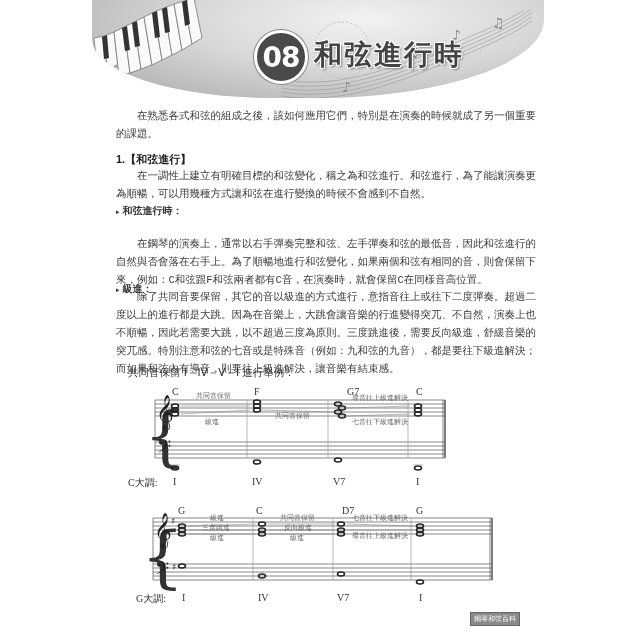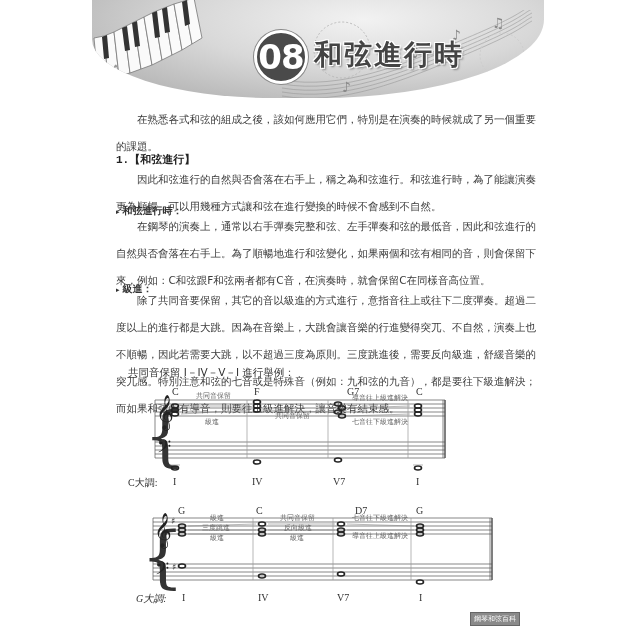--- a/index.html
+++ b/index.html
@@ -4,28 +4,28 @@
 <style>
   html,body{margin:0;padding:0;background:#ffffff;}
   body{width:635px;height:635px;position:relative;overflow:hidden;font-family:"DejaVu Sans",sans-serif;color:#333;}
   .header{position:absolute;left:92px;top:0;width:452px;height:98px;overflow:hidden;
     border-bottom-left-radius:40% 60%;border-bottom-right-radius:50% 80%;
     background:radial-gradient(ellipse at 60% 20%, #f2f2f2 0%, #d8d8d8 45%, #b9b9b9 80%, #c9c9c9 100%);}
   .piano{position:absolute;left:0;top:0;width:160px;height:90px;}
   .staff-deco{position:absolute;left:190px;top:10px;width:260px;height:90px;}
   .badge{position:absolute;left:162px;top:30px;width:48px;height:48px;border-radius:50%;
     background:#4a4a4a;border:3px solid #fff;box-shadow:0 0 0 1px #888;
-    color:#fff;font-family:"DejaVu Sans",sans-serif;font-weight:bold;font-size:34px;
+    color:#fff;font-family:"DejaVu Sans",sans-serif;font-weight:bold;font-size:28px;
     display:flex;align-items:center;justify-content:center;letter-spacing:-1px;}
   .chapter-title{position:absolute;left:222px;top:36px;font-family:"DejaVu Sans",sans-serif;font-weight:bold;
     font-size:28px;color:#444;letter-spacing:2px;
     text-shadow:-1px -1px 0 #fff,1px -1px 0 #fff,-1px 1px 0 #fff,1px 1px 0 #fff,2px 2px 2px #888;}
-  .body-text{position:absolute;left:116px;width:420px;font-size:10.5px;line-height:27px;color:#3a3a3a;}
+  .body-text{position:absolute;left:116px;width:420px;font-size:10.5px;line-height:18px;color:#3a3a3a;}
   .para{text-indent:2em;margin:0;}
-  .section-heading{position:absolute;left:116px;font-family:Liberation Mono, monospace;font-weight:bold;font-size:11px;color:#222;}
+  .section-heading{position:absolute;left:116px;font-family:Liberation Sans, sans-serif;font-weight:bold;font-size:11px;color:#222;}
   .sub-heading{position:absolute;left:116px;font-weight:bold;font-size:10px;color:#333;}
   .sub-heading .tri{font-size:7px;margin-right:3px;}
   .example-caption{position:absolute;left:128px;top:366px;font-size:10.5px;color:#333;}
   .score{position:absolute;}
   .chord-name{position:absolute;font-family:"Liberation Serif",serif;font-size:10px;color:#333;}
   .roman{position:absolute;font-family:"Liberation Serif",serif;font-size:10px;color:#333;}
   .key-label{position:absolute;font-family:"Liberation Serif",serif;font-size:10px;color:#333;}
   .footer{position:absolute;left:470px;top:612px;display:flex;align-items:center;gap:12px;flex-direction:column;}
   .footer-tag{background:#8a8a8a;color:#fff;font-size:7px;padding:1px 3px;border:1px solid #666;}
   .page-num{font-family:"DejaVu Sans",sans-serif;font-weight:bold;font-size:14px;color:#444;}
@@ -78,27 +78,27 @@
   <div class="badge">08</div>
   <div class="chapter-title">和弦進行時</div>
 </div>
 
 <div class="body-text" style="top:106px;">
   <p class="para">在熟悉各式和弦的組成之後，該如何應用它們，特別是在演奏的時候就成了另一個重要的課題。</p>
 </div>
 
 <div class="section-heading" style="top:152px;">1.【和弦進行】</div>
 <div class="body-text" style="top:166px;">
-  <p class="para">因此和弦進行的自然與否會落在右手上，稱之為和弦進行。和弦進行時，為了能讓演奏更為順暢，可以用幾種方式讓和弦在進行變換的時候不會感到不自然。</p>
+  <p class="para">在一調性上建立有明確目標的和弦變化，稱之為和弦進行。和弦進行，為了能讓演奏更為順暢，可以用幾種方式讓和弦在進行變換的時候不會感到不自然。</p>
 </div>
 
 <div class="sub-heading" style="top:204px;">
   <span class="tri">▸</span><span>和弦進行時：</span>
 </div>
-<div class="body-text" style="top:213px;">
+<div class="body-text" style="top:235px;font-family:Liberation Mono, monospace;">
   <p class="para">在鋼琴的演奏上，通常以右手彈奏完整和弦、左手彈奏和弦的最低音，因此和弦進行的自然與否會落在右手上。為了順暢地進行和弦變化，如果兩個和弦有相同的音，則會保留下來，例如：C和弦跟F和弦兩者都有C音，在演奏時，就會保留C在同樣音高位置。</p>
 </div>
 
 <div class="sub-heading" style="top:274px;margin-top:8px;">
   <span class="tri">▸</span><span>級進：</span>
 </div>
 <div class="body-text" style="top:287px;">
   <p class="para">除了共同音要保留，其它的音以級進的方式進行，意指音往上或往下二度彈奏。超過二度以上的進行都是大跳。因為在音樂上，大跳會讓音樂的行進變得突兀、不自然，演奏上也不順暢，因此若需要大跳，以不超過三度為原則。三度跳進後，需要反向級進，舒緩音樂的突兀感。特別注意和弦的七音或是特殊音（例如：九和弦的九音），都是要往下級進解決；而如果和弦內有導音，則要往上級進解決，讓音樂有結束感。</p>
 </div>
 
@@ -170,21 +170,21 @@
   <span class="key-label" style="left:128px;top:96px;">C大調:</span>
   <span class="roman" style="left:173px;top:96px;">I</span>
   <span class="roman" style="left:252px;top:96px;">IV</span>
   <span class="roman" style="left:333px;top:96px;">V7</span>
   <span class="roman" style="left:416px;top:96px;">I</span>
 </div>
 
 <div class="score" style="left:0;top:500px;width:635px;height:110px;">
   <span class="chord-name" style="left:178px;top:5px;">G</span>
   <span class="chord-name" style="left:256px;top:5px;">C</span>
-  <span class="chord-name" style="left:355px;top:5px;">D7</span>
+  <span class="chord-name" style="left:342px;top:5px;">D7</span>
   <span class="chord-name" style="left:416px;top:5px;">G</span>
   <svg style="position:absolute;left:0;top:0;" width="635" height="110">
     <g stroke="#555" stroke-width="0.7">
       <line x1="153" y1="18" x2="492" y2="18"></line>
         <line x1="153" y1="22" x2="492" y2="22"></line>
       <line x1="153" y1="26" x2="492" y2="26"></line>
         <line x1="153" y1="30" x2="492" y2="30"></line>
       <line x1="153" y1="34" x2="492" y2="34"></line>
       <line x1="153" y1="64" x2="492" y2="64"></line>
         <line x1="153" y1="68" x2="492" y2="68"></line>
@@ -235,21 +235,21 @@
       <text x="210" y="20">級進</text>
       <text x="202" y="30">三度跳進</text>
       <text x="210" y="40">級進</text>
       <text x="280" y="20">共同音保留</text>
       <text x="284" y="30">反向級進</text>
       <text x="290" y="40">級進</text>
       <text x="352" y="20">七音往下級進解決</text>
       <text x="352" y="38">導音往上級進解決</text>
     </g>
   </svg>
-  <span class="key-label" style="left:136px;top:92px;font-style:italic;">G大調:</span>
+  <span class="key-label" style="left:136px;top:92px;">G大調:</span>
   <span class="roman" style="left:182px;top:92px;">I</span>
   <span class="roman" style="left:258px;top:92px;">IV</span>
   <span class="roman" style="left:337px;top:92px;">V7</span>
   <span class="roman" style="left:419px;top:92px;">I</span>
 </div>
 
 <div class="footer">
   <span class="footer-tag">鋼琴和弦百科</span>
   <span class="page-num">77</span>
 </div>

